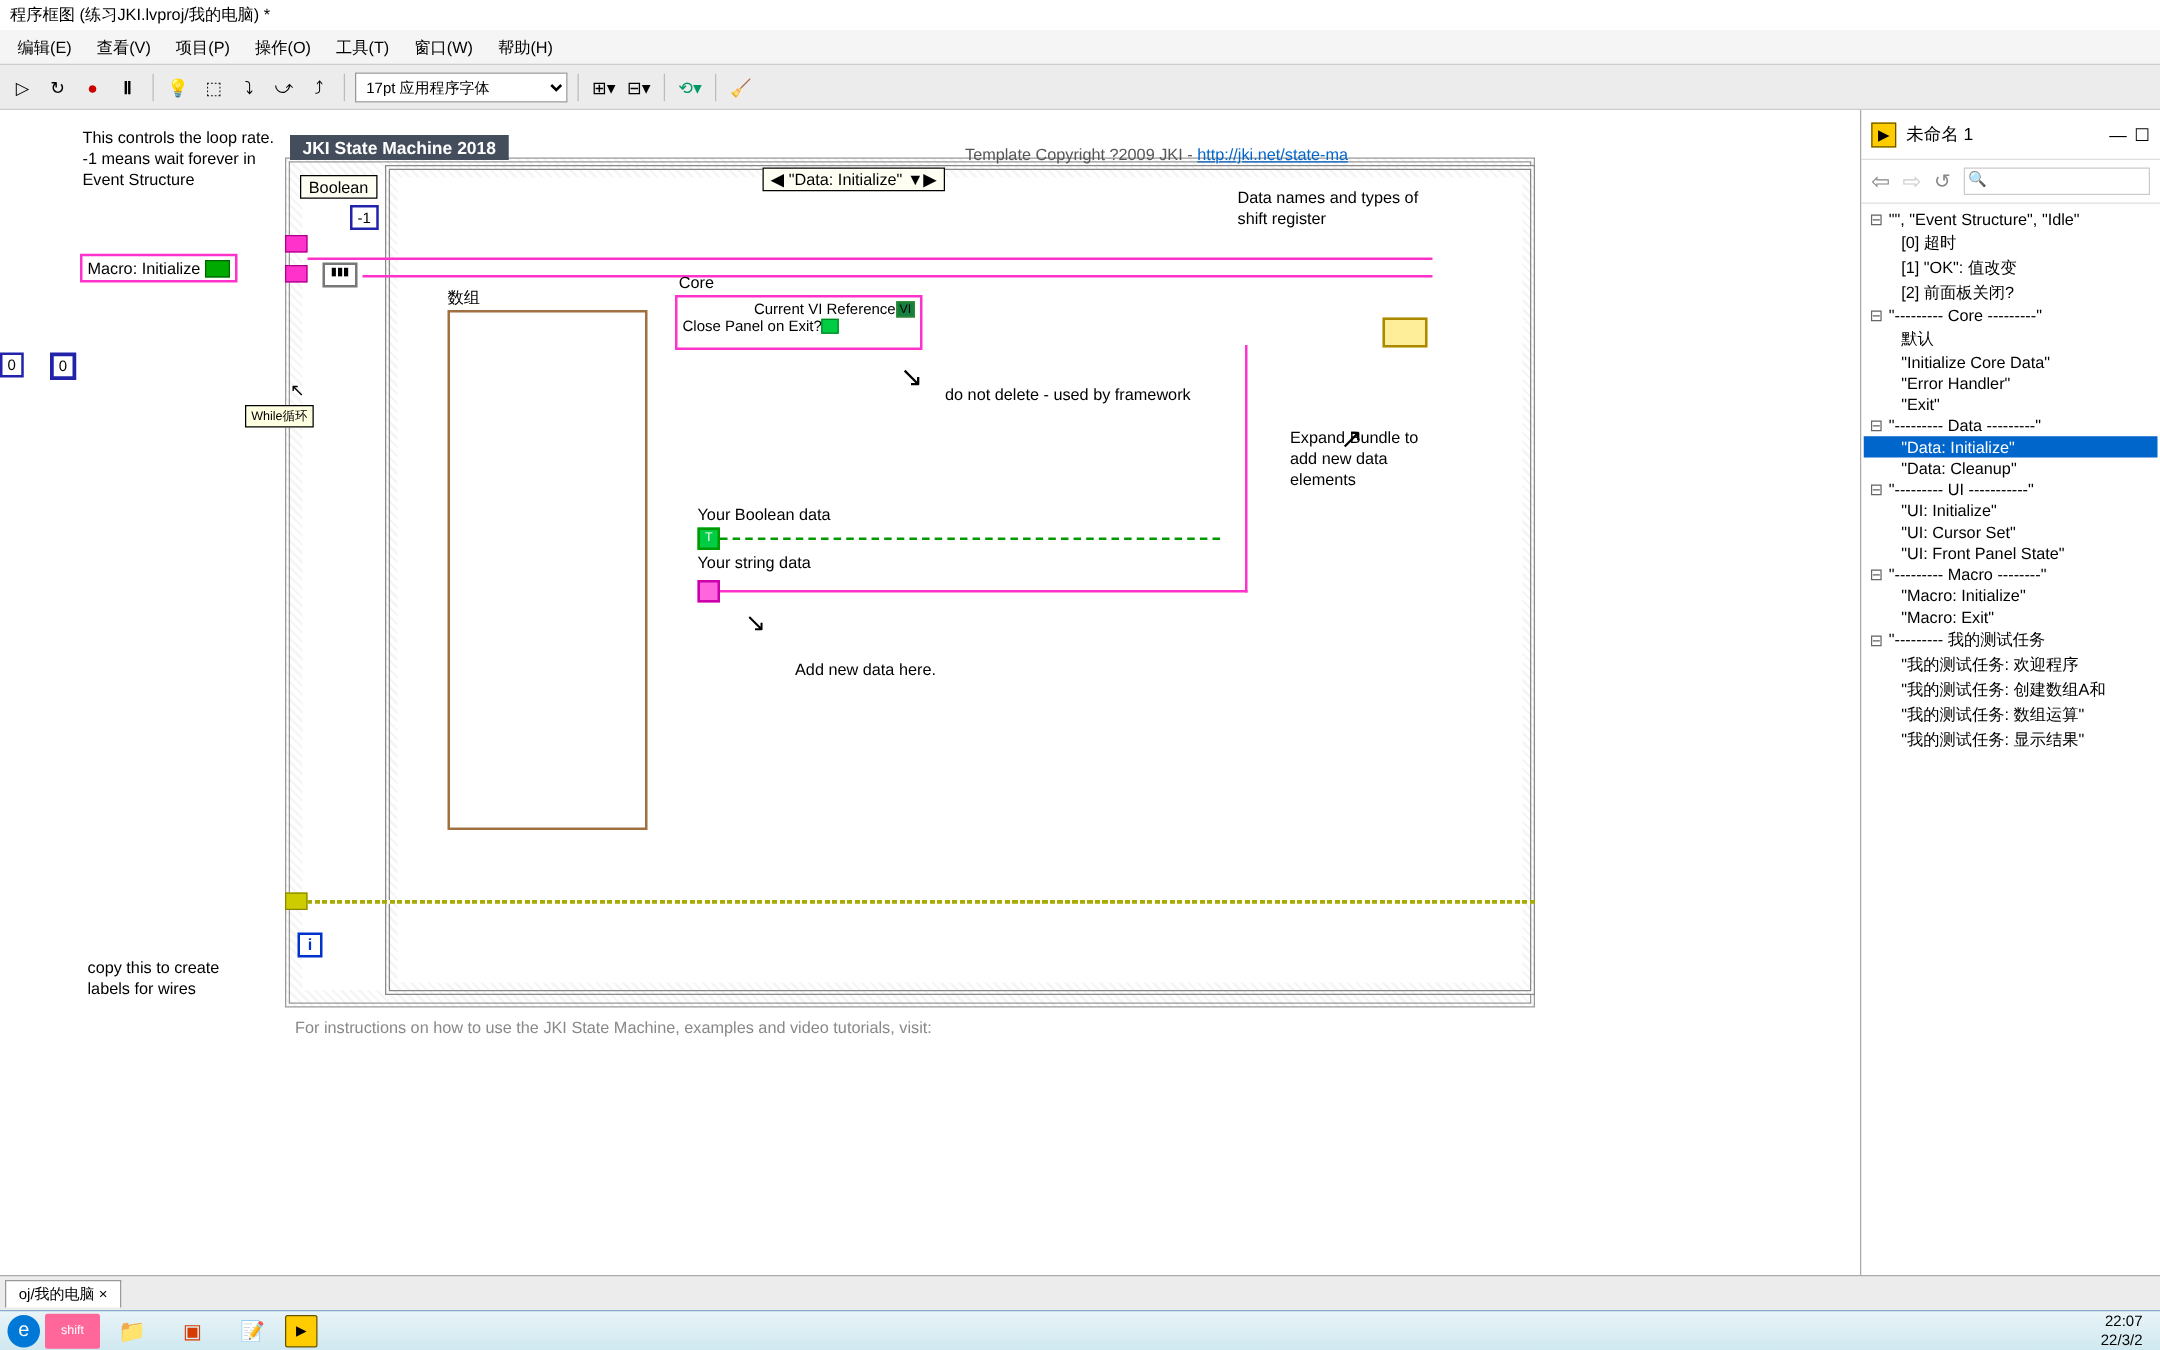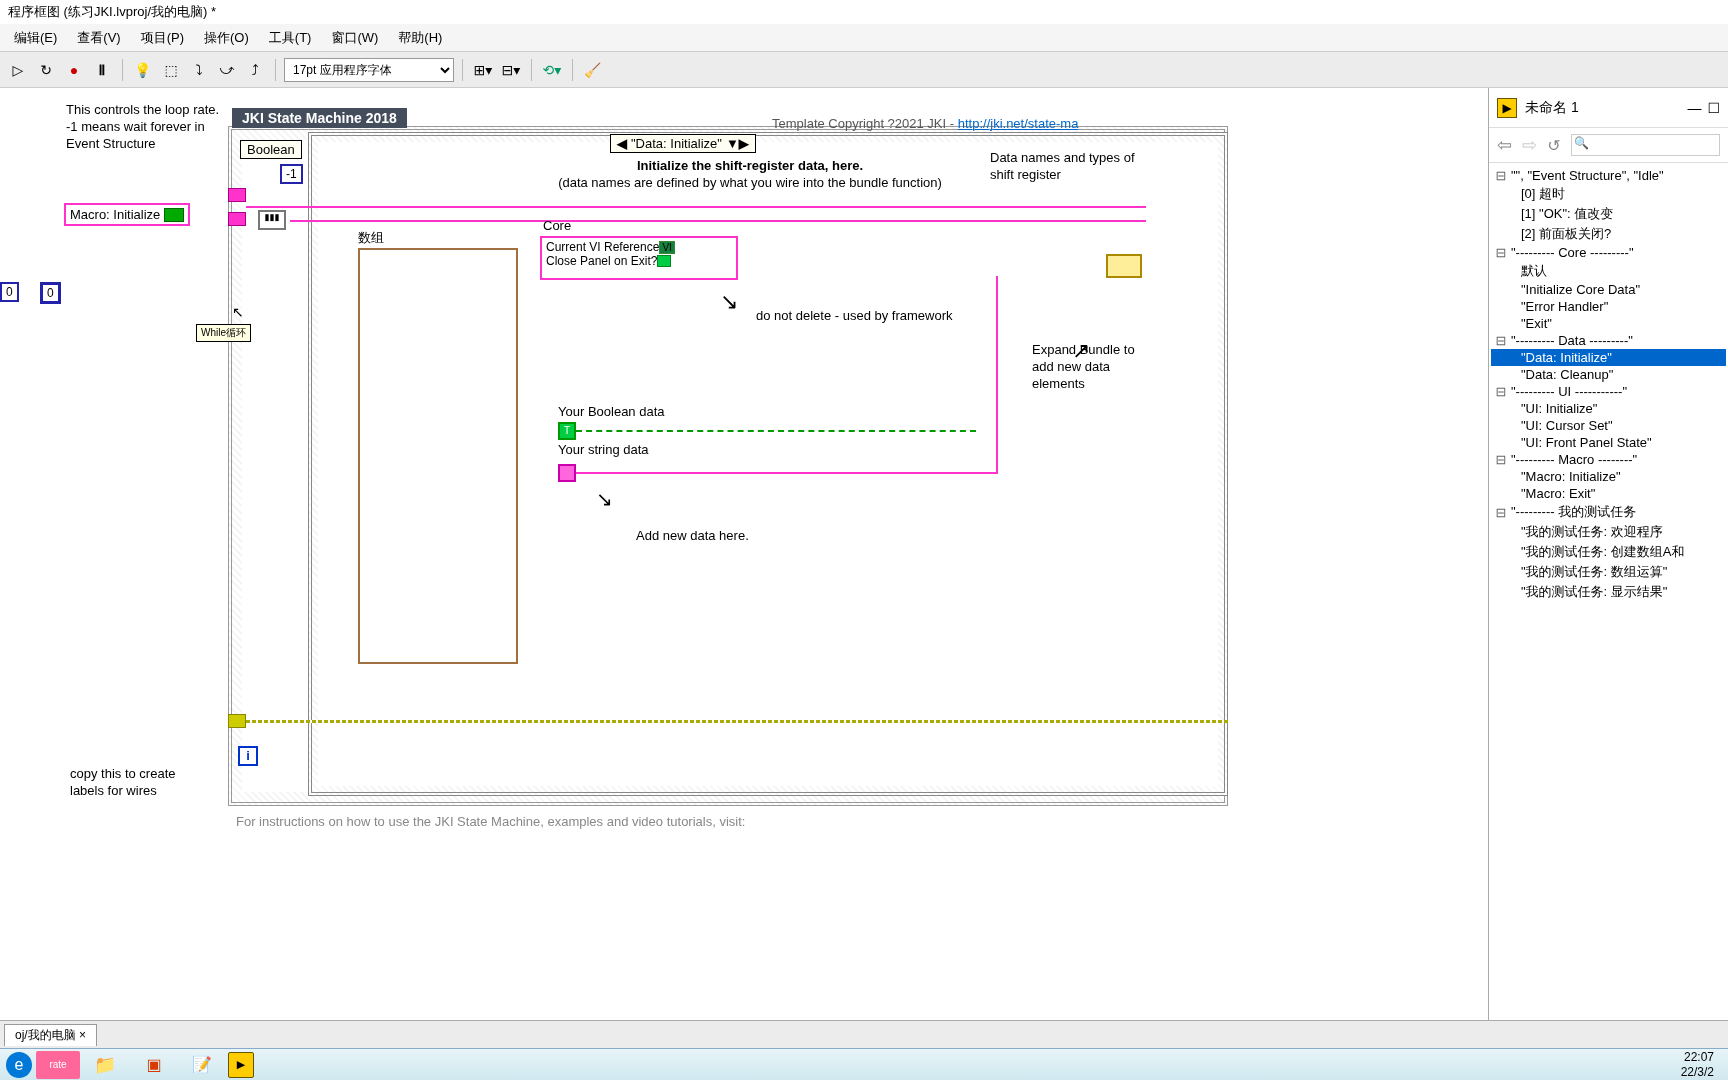--- a/index.html
+++ b/index.html
@@ -108,61 +108,57 @@
   <div class="diagram-area">
 
     <div class="comment-text" style="left:66px; top:14px; width:160px">This controls the loop rate. -1 means wait forever in Event Structure</div>
 
     <div class="while-loop" style="left:228px; top:38px; width:1000px; height:680px">
       <div class="while-loop-inner" style="left:10px; top:10px; right:10px; bottom:10px"></div>
     </div>
 
     <div class="structure-title" style="left:232px; top:20px">JKI State Machine 2018</div>
     <div class="comment-text" style="left:772px; top:28px; color:#555">
-      <span>Template Copyright ?2021 JKI - </span><span class="link-text">http://jki.net/state-ma</span>
+      <span>Template Copyright ?2009 JKI - </span><span class="link-text">http://jki.net/state-ma</span>
     </div>
 
     <div class="label-box" style="left:240px; top:52px">Boolean</div>
     <div class="blue-num" style="left:280px; top:76px">-1</div>
 
     <div class="while-loop" style="left:308px; top:44px; width:920px; height:664px; border-color:#888">
       <div class="while-loop-inner" style="left:6px; top:6px; right:6px; bottom:6px"></div>
     </div>
 
     <div class="case-selector" style="left:610px; top:46px">
       <span class="arrow">◀</span>
       <span>"Data: Initialize"</span>
       <span class="arrow">▼▶</span>
     </div>
 
-    <div class="comment-text" style="left:510px; top:70px; width:480px; text-align:center">
-      <b>Initialize the shift-register data, here.</b><br>
-      <span>(data names are defined by what you wire into the bundle function)</span>
-    </div>
 
     <div class="comment-text" style="left:990px; top:62px; width:150px">Data names and types of shift register</div>
 
     <div class="pink-box" style="left:64px; top:115px; padding:2px 4px; display:flex; align-items:center; gap:4px">
       <span>Macro: Initialize</span>
       <span style="background:#00aa00;border:1px solid #006600;width:20px;height:14px;display:inline-block"></span>
     </div>
 
     <div class="blue-num" style="left:0px; top:194px">0</div>
     <div class="blue-num" style="left:40px; top:194px; border-width:3px">0</div>
 
     <div style="position:absolute; left:228px; top:100px; width:18px; height:14px; background:#ff33cc; border:1px solid #aa0088"></div>
     <div style="position:absolute; left:228px; top:124px; width:18px; height:14px; background:#ff33cc; border:1px solid #aa0088"></div>
     <div style="position:absolute; left:258px; top:122px; width:28px; height:20px; background:#fff; border:2px solid #777; font-size:9px; text-align:center">▮▮▮</div>
 
     <div class="wire-h wire-pink" style="left:246px; top:118px; width:900px"></div>
     <div class="wire-h wire-pink" style="left:290px; top:132px; width:856px"></div>
 
     <div class="comment-text" style="left:543px; top:130px">Core</div>
     <div class="pink-box" style="left:540px; top:148px; width:198px; height:44px; padding:2px 4px; font-size:12px">
-      <div style="display:flex; justify-content:flex-start; align-items:center">
+      <div style="display:flex; justify-content:flex-end; align-items:center">
         <span>Current VI Reference</span>
         <span style="background:#15803d;border:1px solid #338833;padding:0 2px;font-size:10px">VI</span>
       </div>
       <div style="display:flex; align-items:center">
         <span>Close Panel on Exit?</span>
         <span style="background:#00cc44;border:1px solid #008822;width:14px;height:12px;display:inline-block"></span>
       </div>
     </div>
 
     <div class="comment-text" style="left:358px; top:142px">数组</div>
@@ -300,21 +296,21 @@
       </div>
   </div>
 </div>
 
 <div class="bottom-tabs">
   <div class="tab"><span>oj/我的电脑</span> <span>×</span></div>
 </div>
 
 <div class="taskbar">
   <div class="task-icon" style="background:#0078d7; color:#fff; border-radius:50%; width:26px; height:26px">e</div>
-  <div class="task-icon" style="background:#ff6699; color:#fff; font-size:10px">rate</div>
+  <div class="task-icon" style="background:#ff6699; color:#fff; font-size:10px">shift</div>
   <div class="task-icon" style="color:#e6b800; font-size:18px">📁</div>
   <div class="task-icon" style="color:#d83b01; font-size:16px">▣</div>
   <div class="task-icon" style="color:#4a8; font-size:16px">📝</div>
   <div class="task-icon" style="background:#ffcc00; border:1px solid #665500; width:26px; height:26px; font-size:11px">▶</div>
   <div class="task-bar-sep"></div>
   <div class="clock">
     <div>22:07</div>
     <div>22/3/2</div>
   </div>
 </div>

